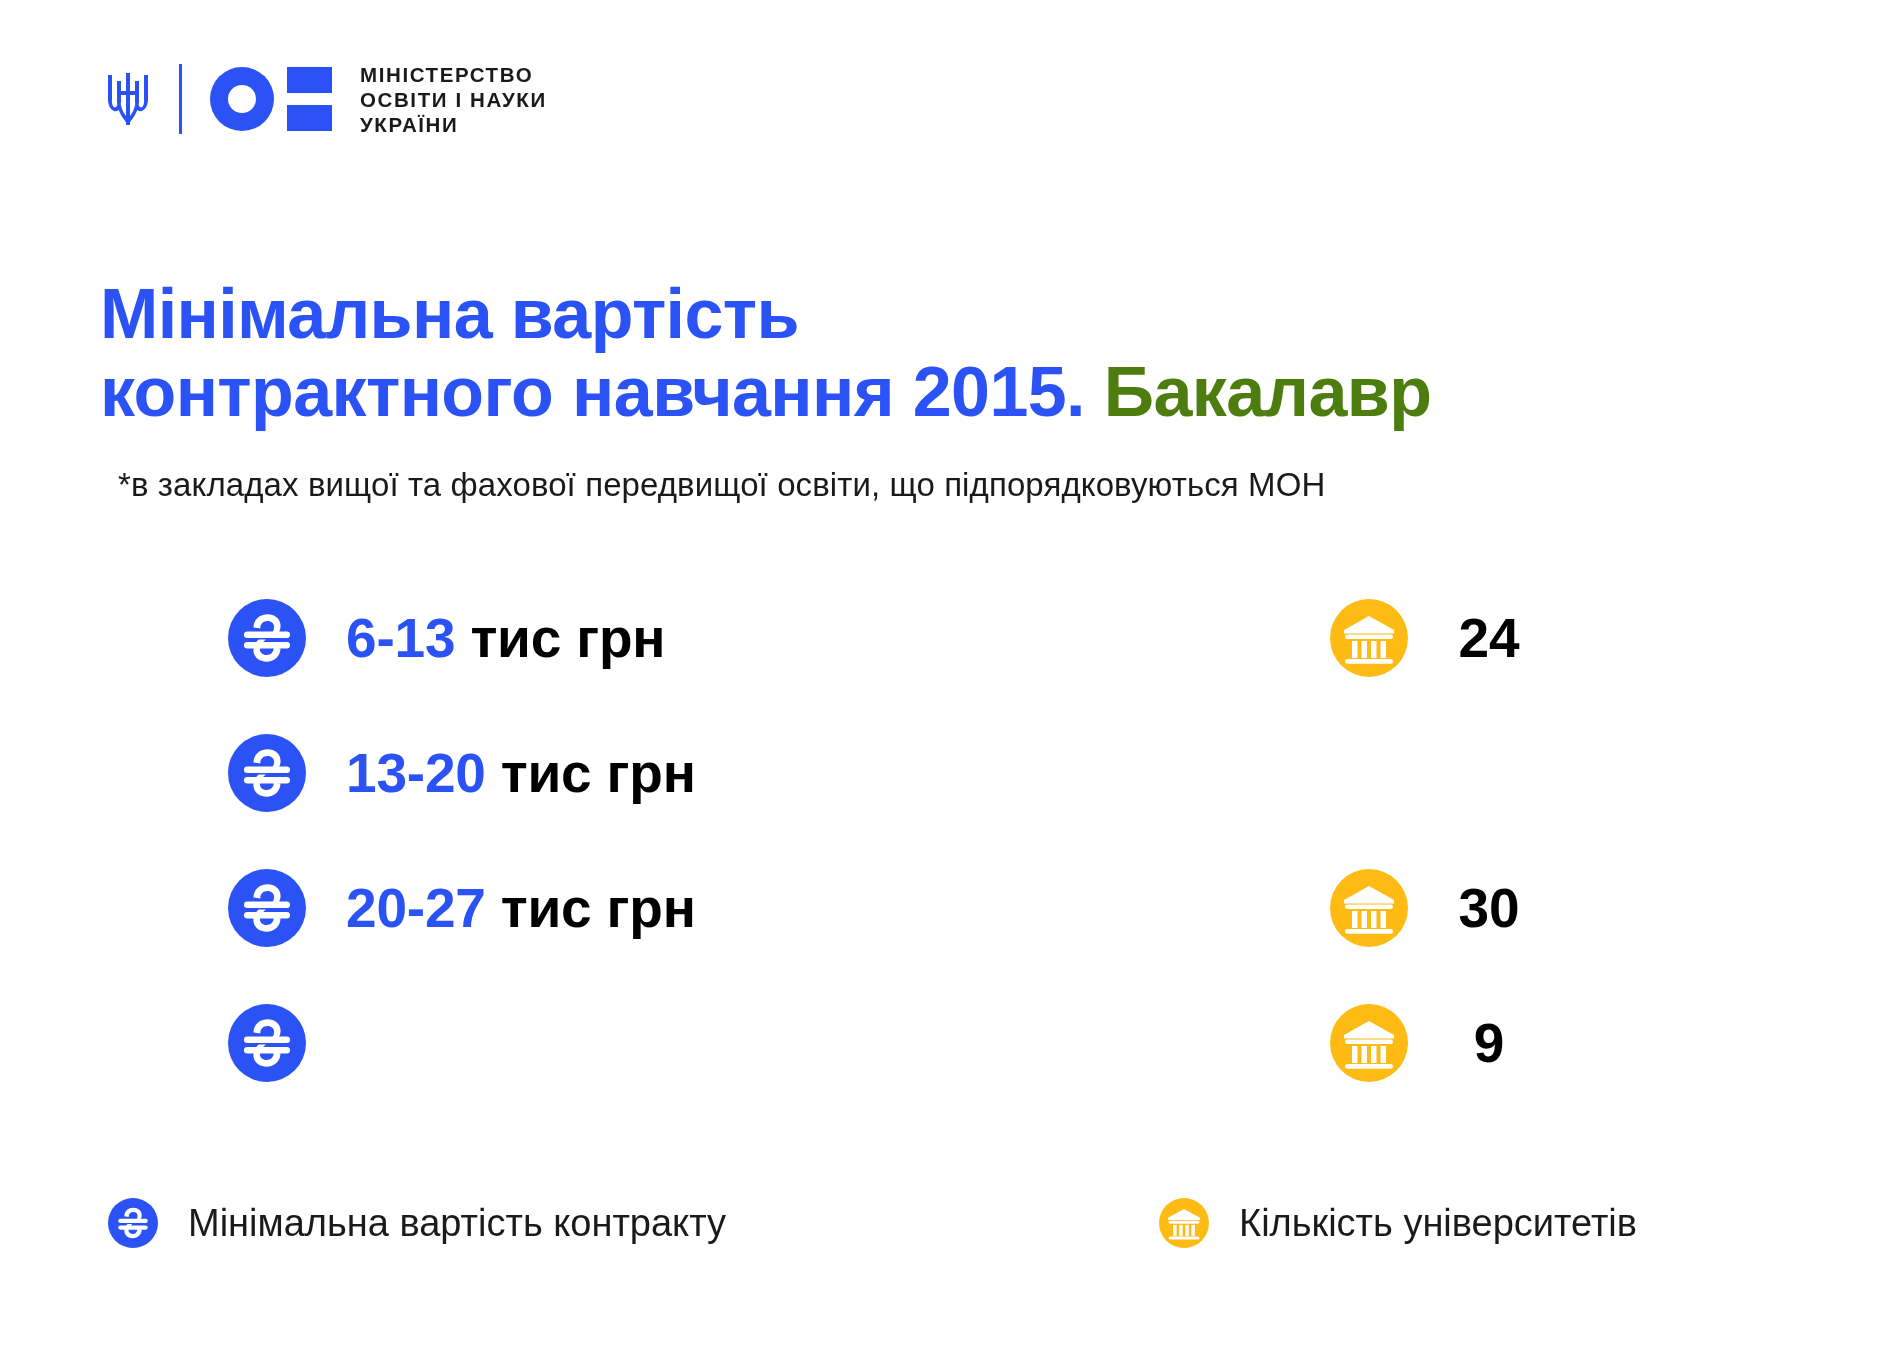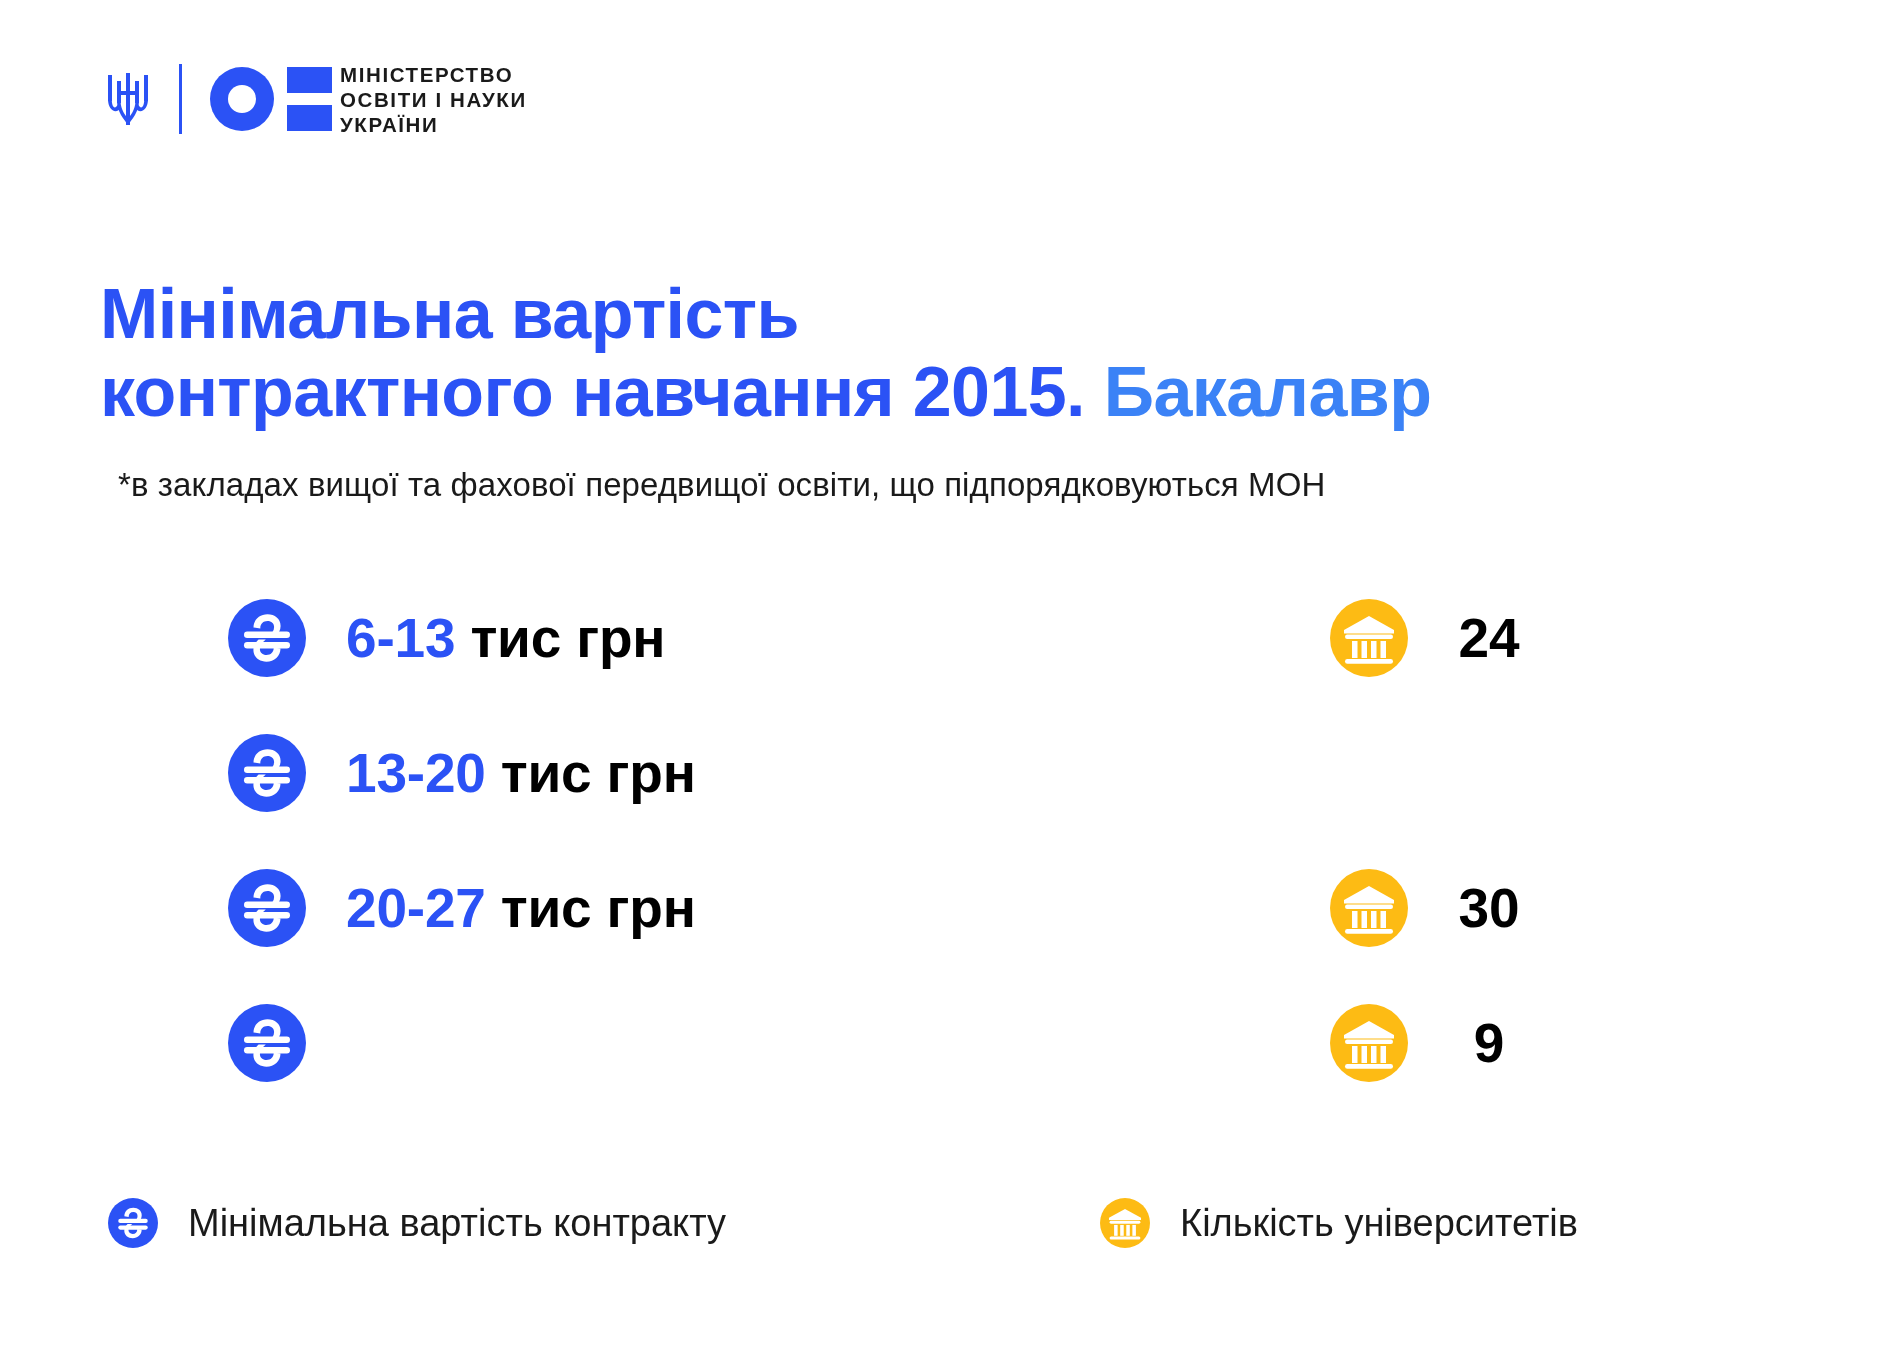--- a/index.html
+++ b/index.html
@@ -65,21 +65,21 @@
     justify-content: space-between;
     height: 64px;
   }
   .mon-eq span {
     display: block;
     width: 45px;
     height: 26px;
     background: #2B52F5;
   }
   .logo-text {
-    margin-left: 8px;
+    margin-left: 28px;
     color: #1A1A1A;
     font-weight: bold;
     font-size: 20.5px;
     line-height: 25px;
     letter-spacing: 1.6px;
     text-transform: uppercase;
     white-space: nowrap;
   }
 
   
@@ -87,21 +87,21 @@
     position: absolute;
     left: 100px;
     top: 228px;
     width: 1760px;
     font-size: 70px;
     font-weight: bold;
     line-height: 1.12;
     letter-spacing: -0.6px;
     color: #2B52F5;
   }
-  .title .accent-black { color: #3b82f6; }
+  .title .accent-black { color: #4d7c0f; }
 
   .subtitle {
     position: absolute;
     left: 118px;
     top: 466px;
     font-size: 33px;
     font-weight: normal;
     color: #1A1A1A;
     letter-spacing: 0.1px;
     white-space: nowrap;
@@ -176,21 +176,21 @@
     width: 1901px;
     height: 80px;
   }
   .legend-item {
     position: absolute;
     display: flex;
     align-items: center;
     gap: 30px;
   }
   .legend-item.left  { left: 108px; }
-  .legend-item.right { left: 1100px; }
+  .legend-item.right { left: 1159px; }
   .legend-icon {
     width: 50px;
     height: 50px;
     flex: 0 0 50px;
     display: block;
   }
   .legend-label {
     font-size: 38px;
     font-weight: normal;
     color: #1A1A1A;

